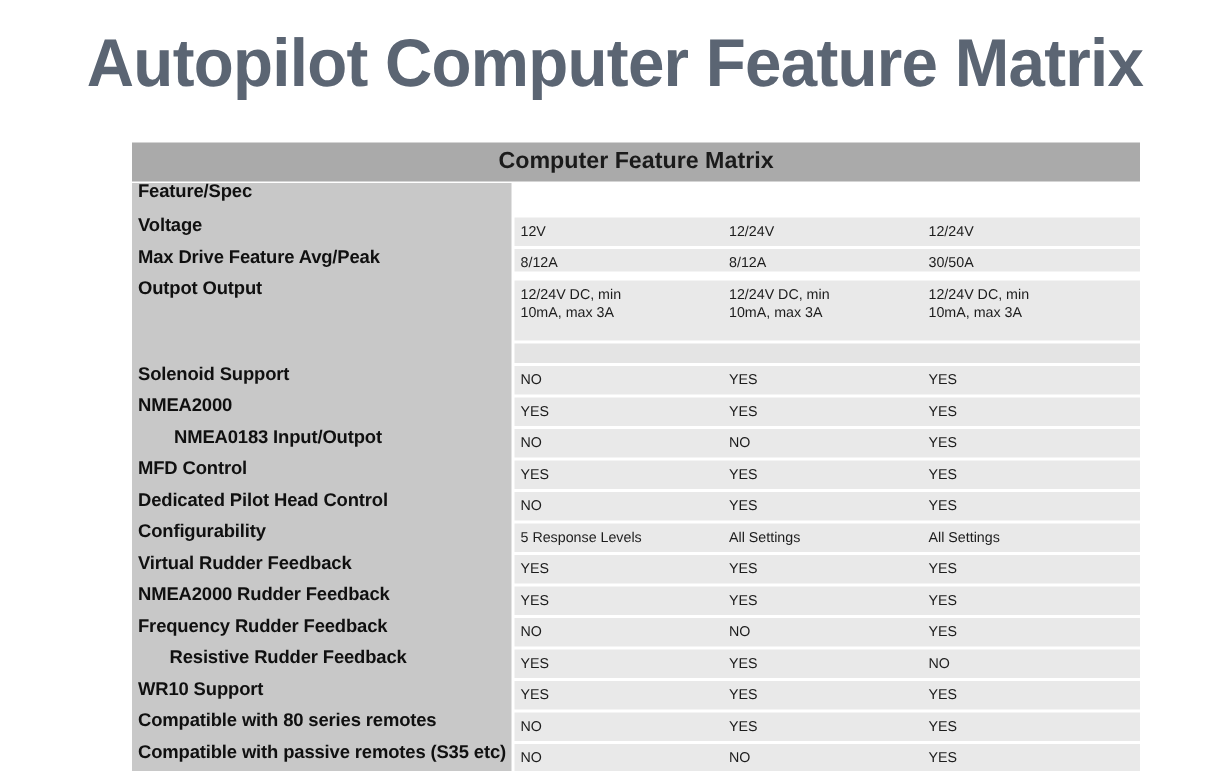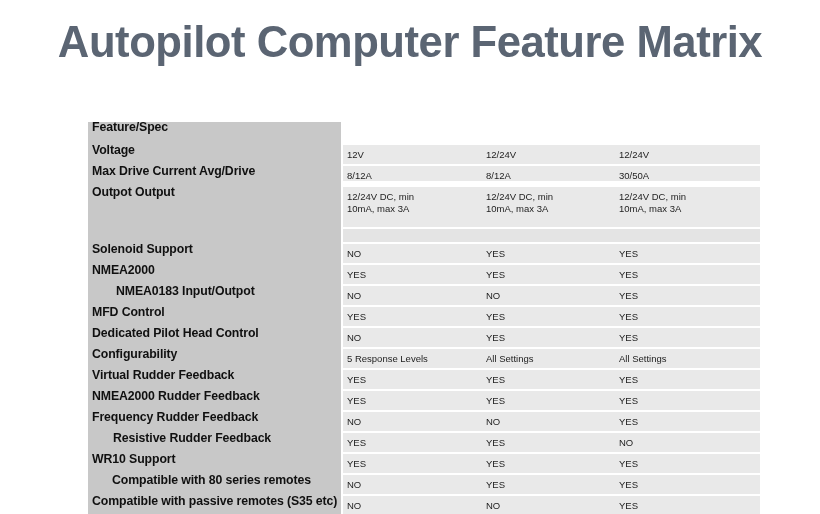--- a/index.html
+++ b/index.html
@@ -126,20 +126,21 @@
     letter-spacing: -0.1px;
   }
 </style>
 </head>
 <body>
 
 <div id="page-title">Autopilot Computer Feature Matrix</div>
 
 <div id="matrix">
 
+  <div id="matrix-caption">Computer Feature Matrix</div>
 
   <div id="label-col-bg"></div>
 
   <div id="label-col"></div>
 
   <div id="value-grid">
       <div class="vrow" style="top: 23px; height: 19px;">
         <div class="vcell c0">12V</div>
         <div class="vcell c1">12/24V</div>
         <div class="vcell c2">12/24V</div>
@@ -224,28 +225,28 @@
       </div>
       <div class="vrow" style="top: 374px; height: 19px;">
         <div class="vcell c0">NO</div>
         <div class="vcell c1">NO</div>
         <div class="vcell c2">YES</div>
       </div>
     </div>
 
 <div class="lrow" style="top: 24px;">Feature/Spec</div>
     <div class="lrow" style="top: 47px;">Voltage</div>
-    <div class="lrow" style="top: 68px;">Max Drive Current Avg/Drive</div>
+    <div class="lrow" style="top: 68px;">Max Drive Feature Avg/Peak</div>
     <div class="lrow" style="top: 89px;">Outpot Output</div>
     <div class="lrow" style="top: 146px;">Solenoid Support</div>
     <div class="lrow" style="top: 167px;">NMEA2000</div>
     <div class="lrow" style="top: 188px; margin-left: 24px;">NMEA0183 Input/Outpot</div>
     <div class="lrow" style="top: 209px;">MFD Control</div>
     <div class="lrow" style="top: 230px;">Dedicated Pilot Head Control</div>
     <div class="lrow" style="top: 251px;">Configurability</div>
     <div class="lrow" style="top: 272px;">Virtual Rudder Feedback</div>
     <div class="lrow" style="top: 293px;">NMEA2000 Rudder Feedback</div>
     <div class="lrow" style="top: 314px;">Frequency Rudder Feedback</div>
     <div class="lrow" style="top: 335px; padding-left: 21px;">Resistive Rudder Feedback</div>
     <div class="lrow" style="top: 356px;">WR10 Support</div>
-    <div class="lrow" style="top: 377px; margin-left: 20px;">Compatible with 80 series remotes</div>
+    <div class="lrow" style="top: 377px;">Compatible with 80 series remotes</div>
     <div class="lrow" style="top: 398px;">Compatible with passive remotes (S35 etc)</div>
   </div>
 
 </body></html>

